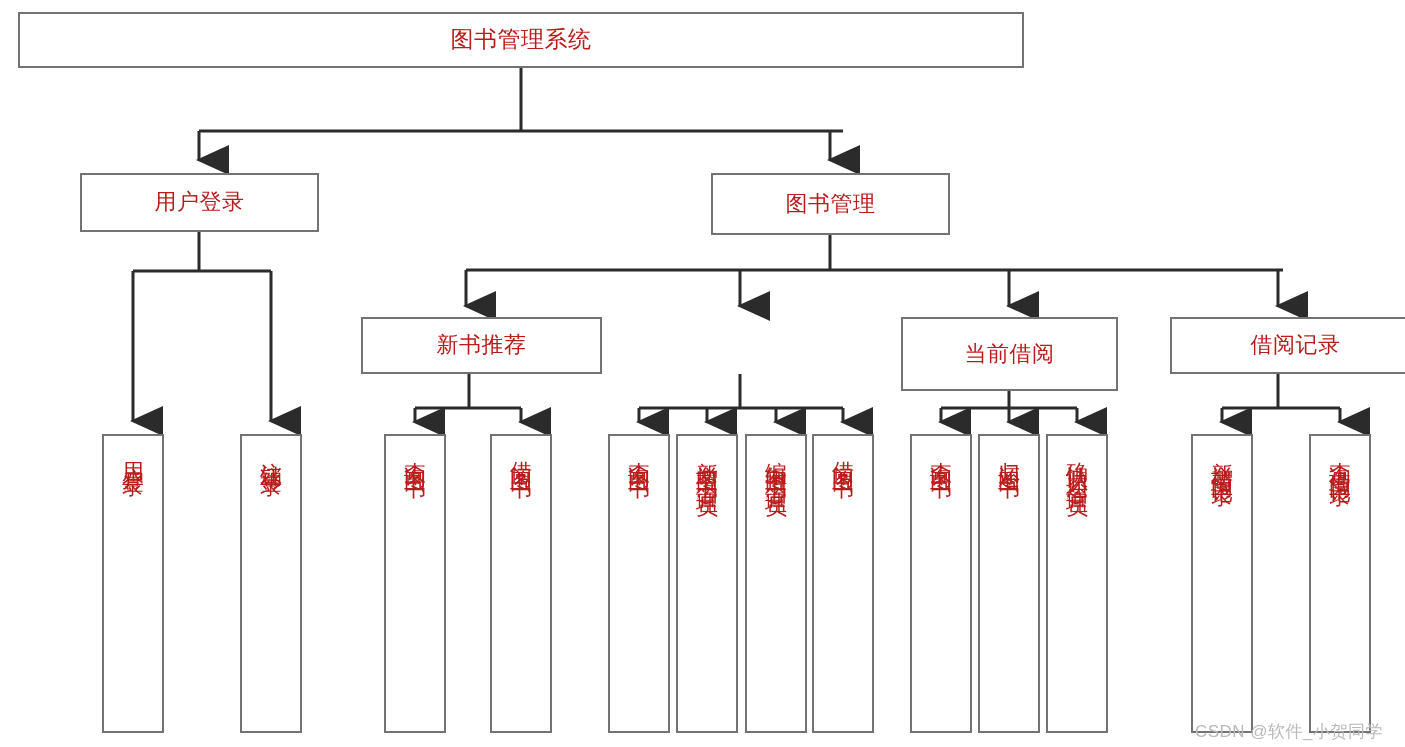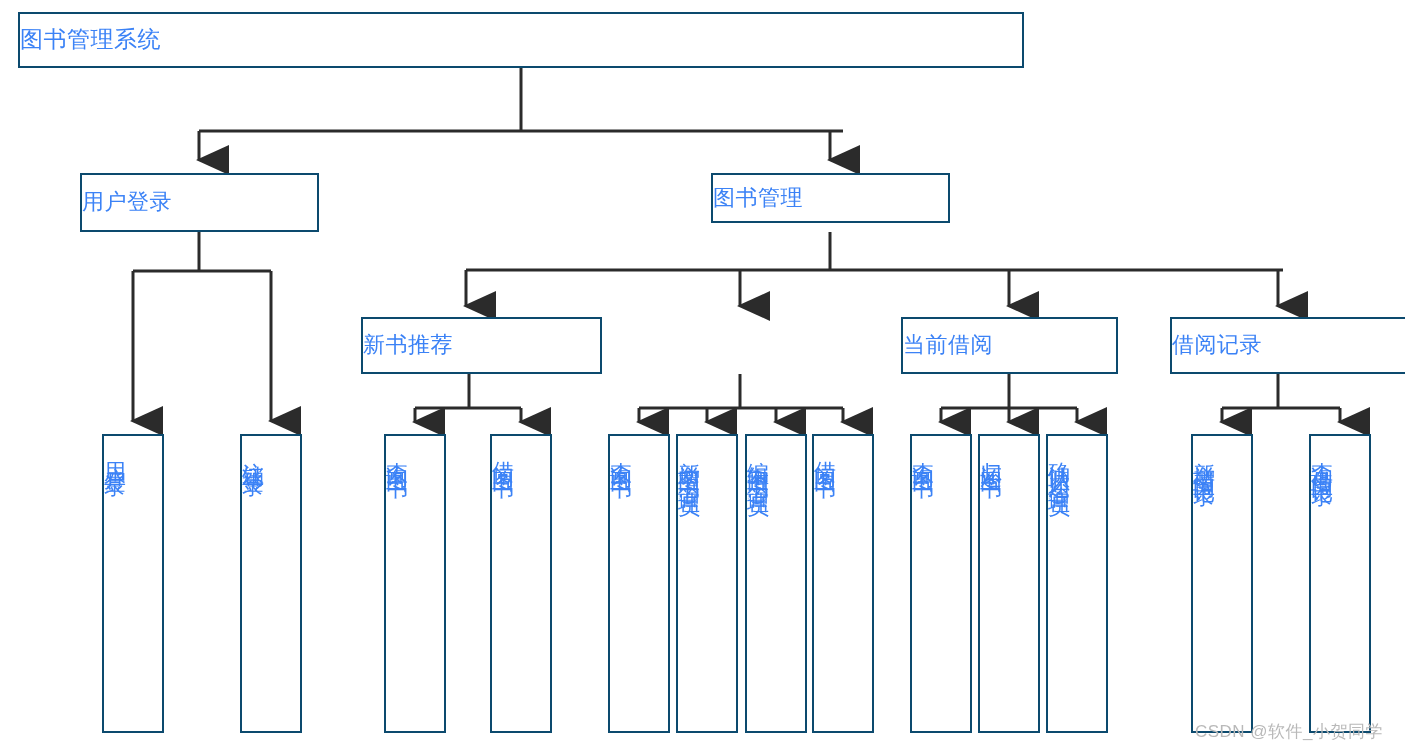--- a/index.html
+++ b/index.html
@@ -21,25 +21,26 @@
     position: absolute;
     left: 0;
     top: 0;
     width: 1405px;
     height: 747px;
     pointer-events: none;
   }
   .node {
     position: absolute;
     box-sizing: border-box;
-    border: 2px solid #0c4a6e;
+    border: 2px solid #737373;
     background: #ffffff;
     display: flex;
     align-items: center;
-    color: #3b82f6;
+    justify-content: center;
+    color: #b91c1c;
   }
   .node .label {
     display: block;
     text-align: center;
     line-height: 1.12;
     white-space: nowrap;
   }
   
   .node.horiz .label {
     font-size: 22px;
@@ -125,28 +126,28 @@
     </g>
   </svg>
 
   <div class="node horiz title" style="left:18px; top:12px; width:1006px; height:56px;">
     <span class="label">图书管理系统</span>
   </div>
 
   <div class="node horiz" style="left:80px; top:173px; width:239px; height:59px;">
     <span class="label">用户登录</span>
   </div>
-  <div class="node horiz" style="left:711px; top:173px; width:239px; height:50px;">
+  <div class="node horiz" style="left:711px; top:173px; width:239px; height:62px;">
     <span class="label">图书管理</span>
   </div>
 
   <div class="node horiz" style="left:361px; top:317px; width:241px; height:57px;">
     <span class="label">新书推荐</span>
   </div>
-  <div class="node horiz" style="left:901px; top:317px; width:217px; height:57px;">
+  <div class="node horiz" style="left:901px; top:317px; width:217px; height:74px;">
     <span class="label">当前借阅</span>
   </div>
   <div class="node horiz" style="left:1170px; top:317px; width:251px; height:57px;">
     <span class="label">借阅记录</span>
   </div>
 
   <div class="node vert" style="left:102px; top:434px; width:62px; height:299px;">
     <span class="label">用户登录</span>
   </div>
   <div class="node vert" style="left:240px; top:434px; width:62px; height:299px;">

